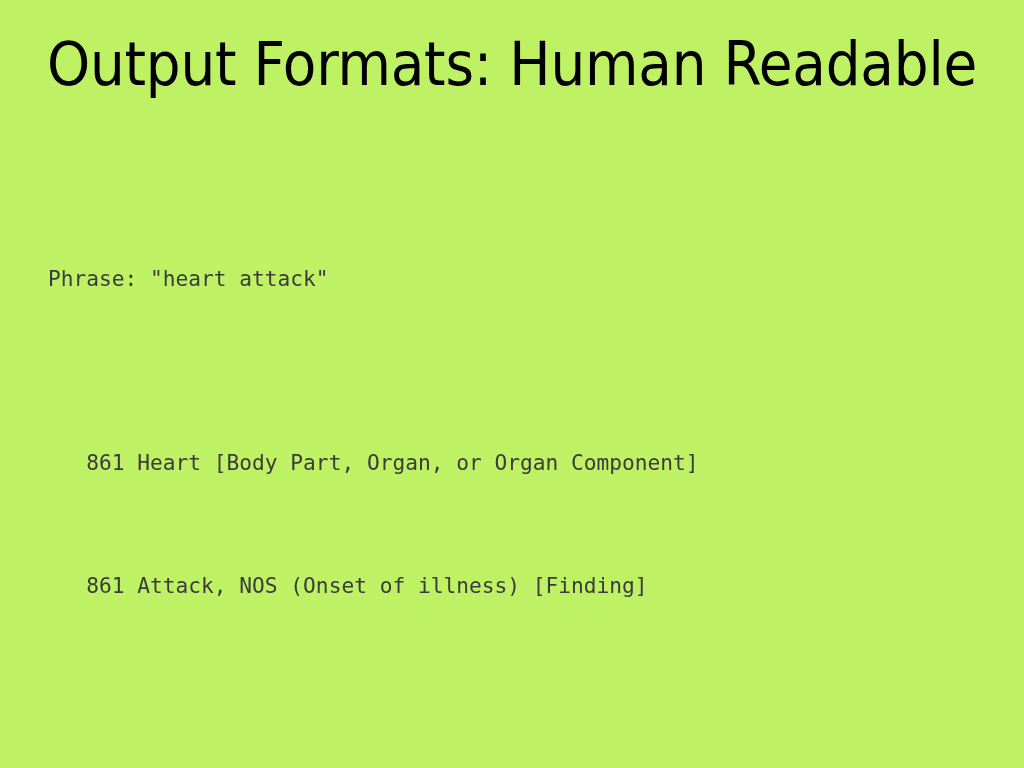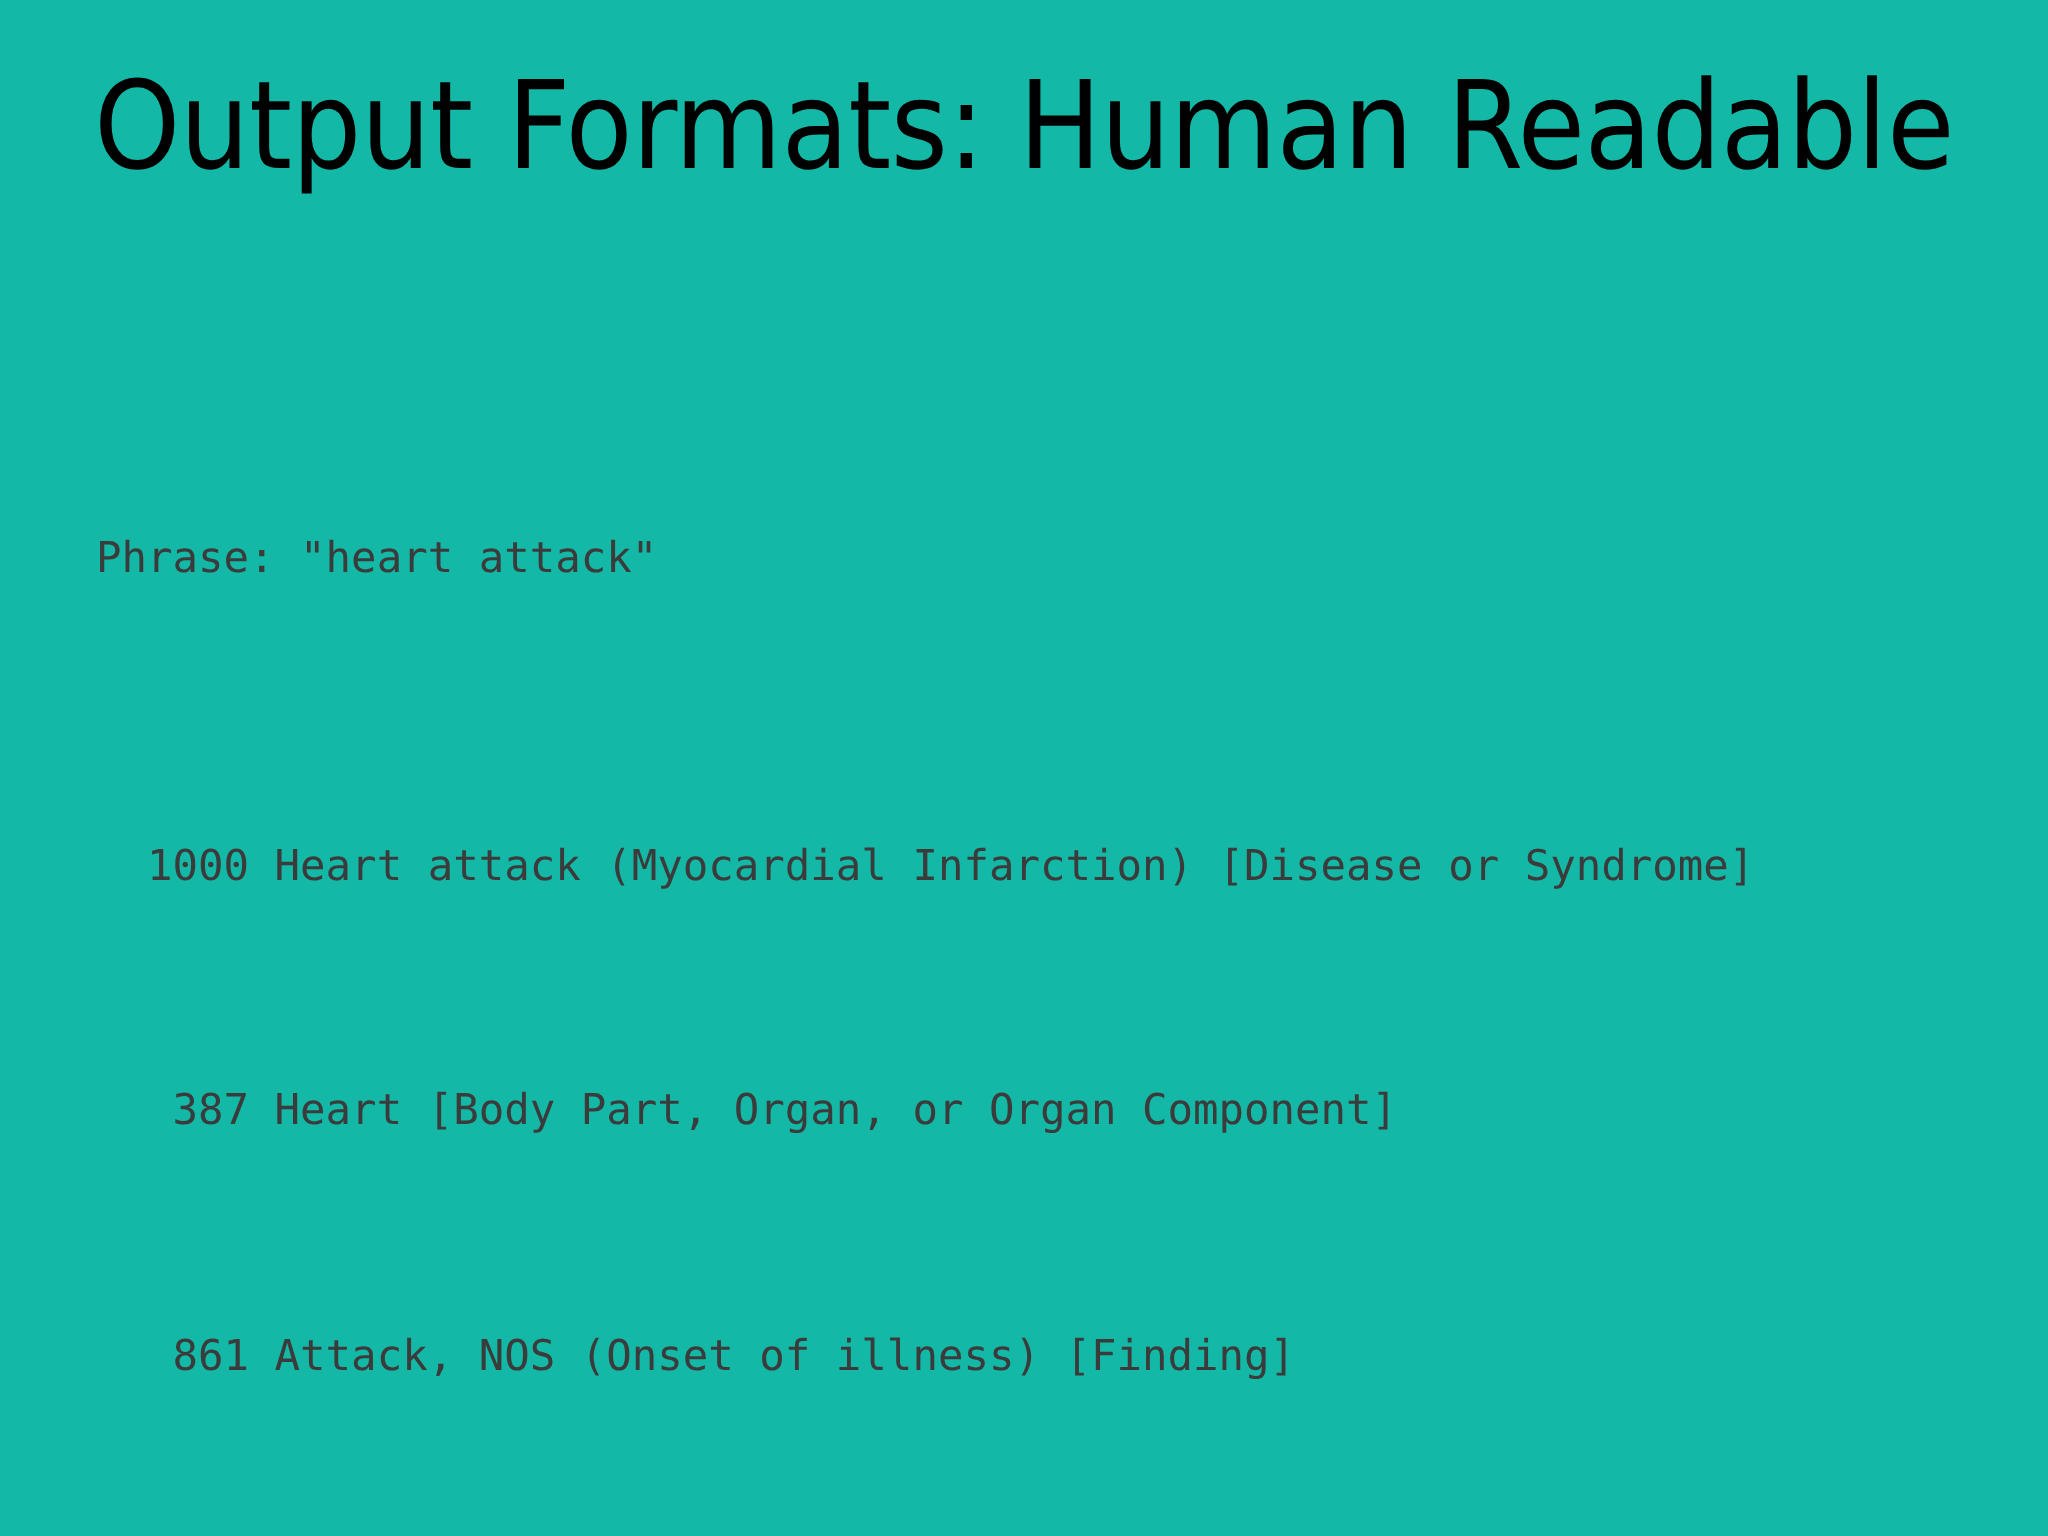--- a/index.html
+++ b/index.html
@@ -15,21 +15,21 @@
     overflow: hidden;
     position: relative;
   }
 
   .slide {
     position: absolute;
     left: 0;
     top: 0;
     width: 1024px;
     height: 768px;
-    background: #14b8a6;
+    background: #bef264;
   }
 
   
   .slide-title {
     position: absolute;
     left: 0px;
     top: 28px;
     width: 1024px;
     text-align: center;
     font-family: "DejaVu Sans Condensed", "Liberation Sans Narrow", "Liberation Sans", sans-serif;
@@ -67,23 +67,22 @@
 
 <div class="slide">
 
   <div class="slide-title">Output Formats: Human Readable</div>
 
   <div class="output-block">
 
     <span class="output-line">Phrase: "heart attack"</span>
 
 
-    <span class="output-line">  1000 Heart attack (Myocardial Infarction) [Disease or Syndrome]</span>
 
-    <span class="output-line">   387 Heart [Body Part, Organ, or Organ Component]</span>
+    <span class="output-line">   861 Heart [Body Part, Organ, or Organ Component]</span>
 
     <span class="output-line">   861 Attack, NOS (Onset of illness) [Finding]</span>
 
     
 
     
 
     
 
     

